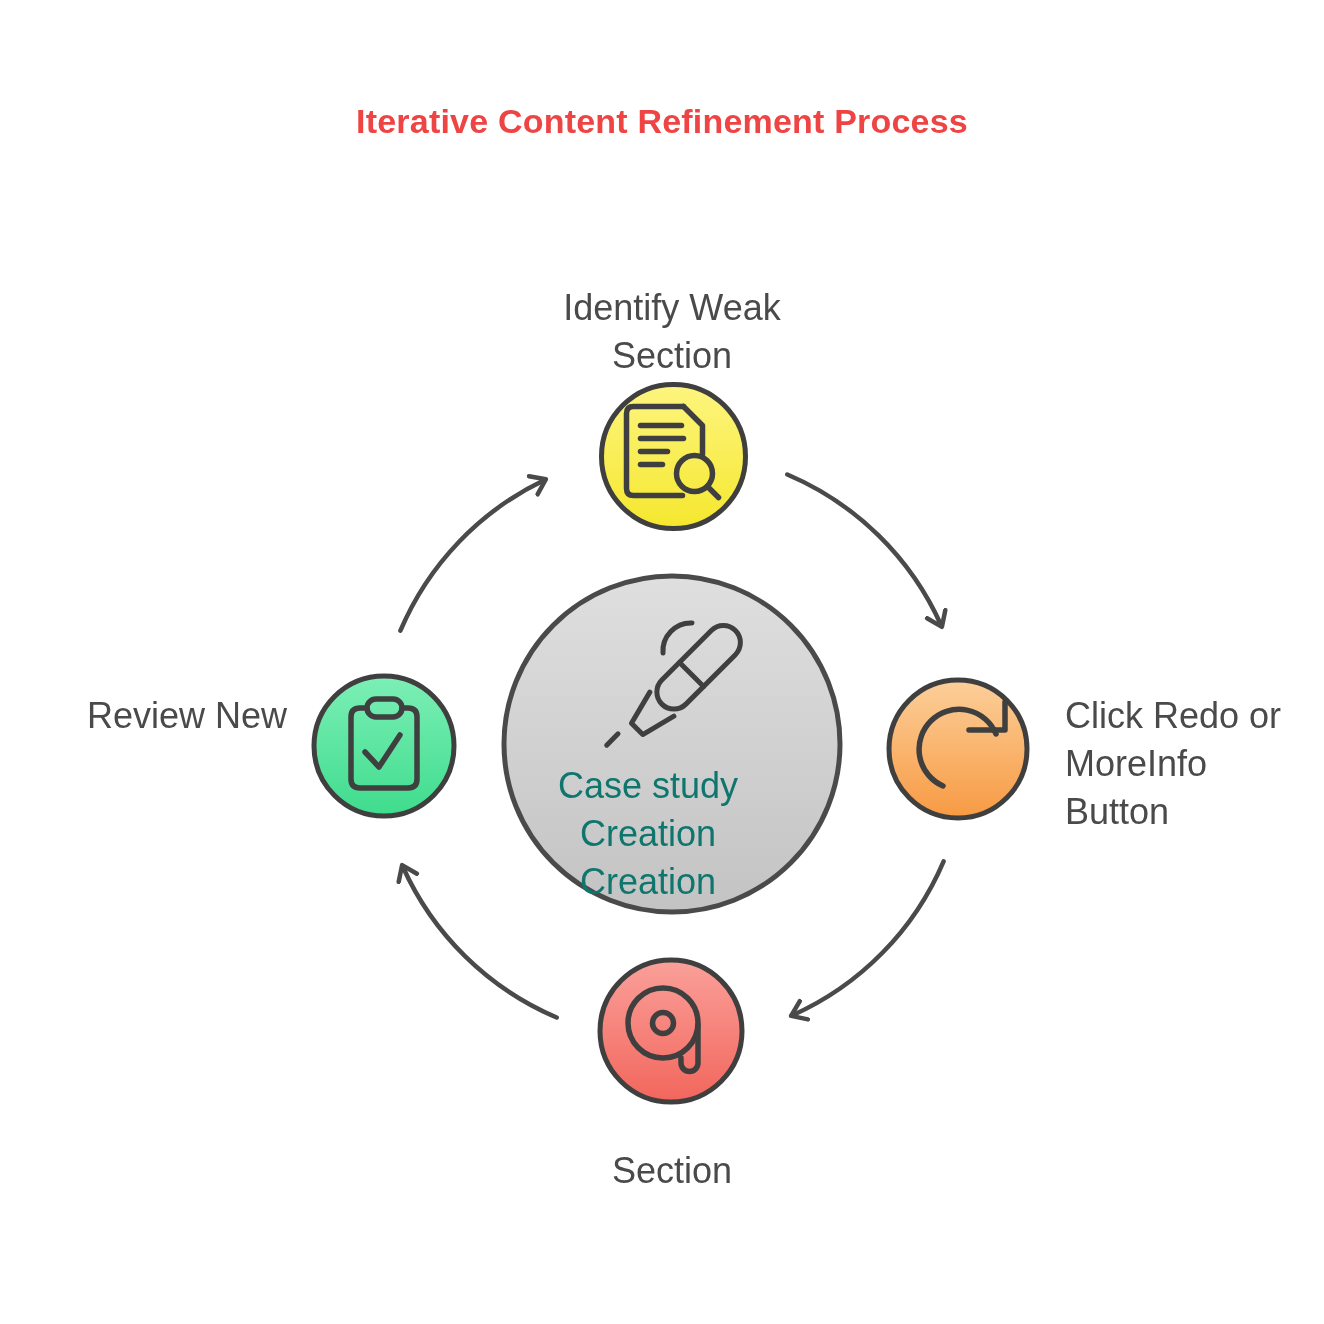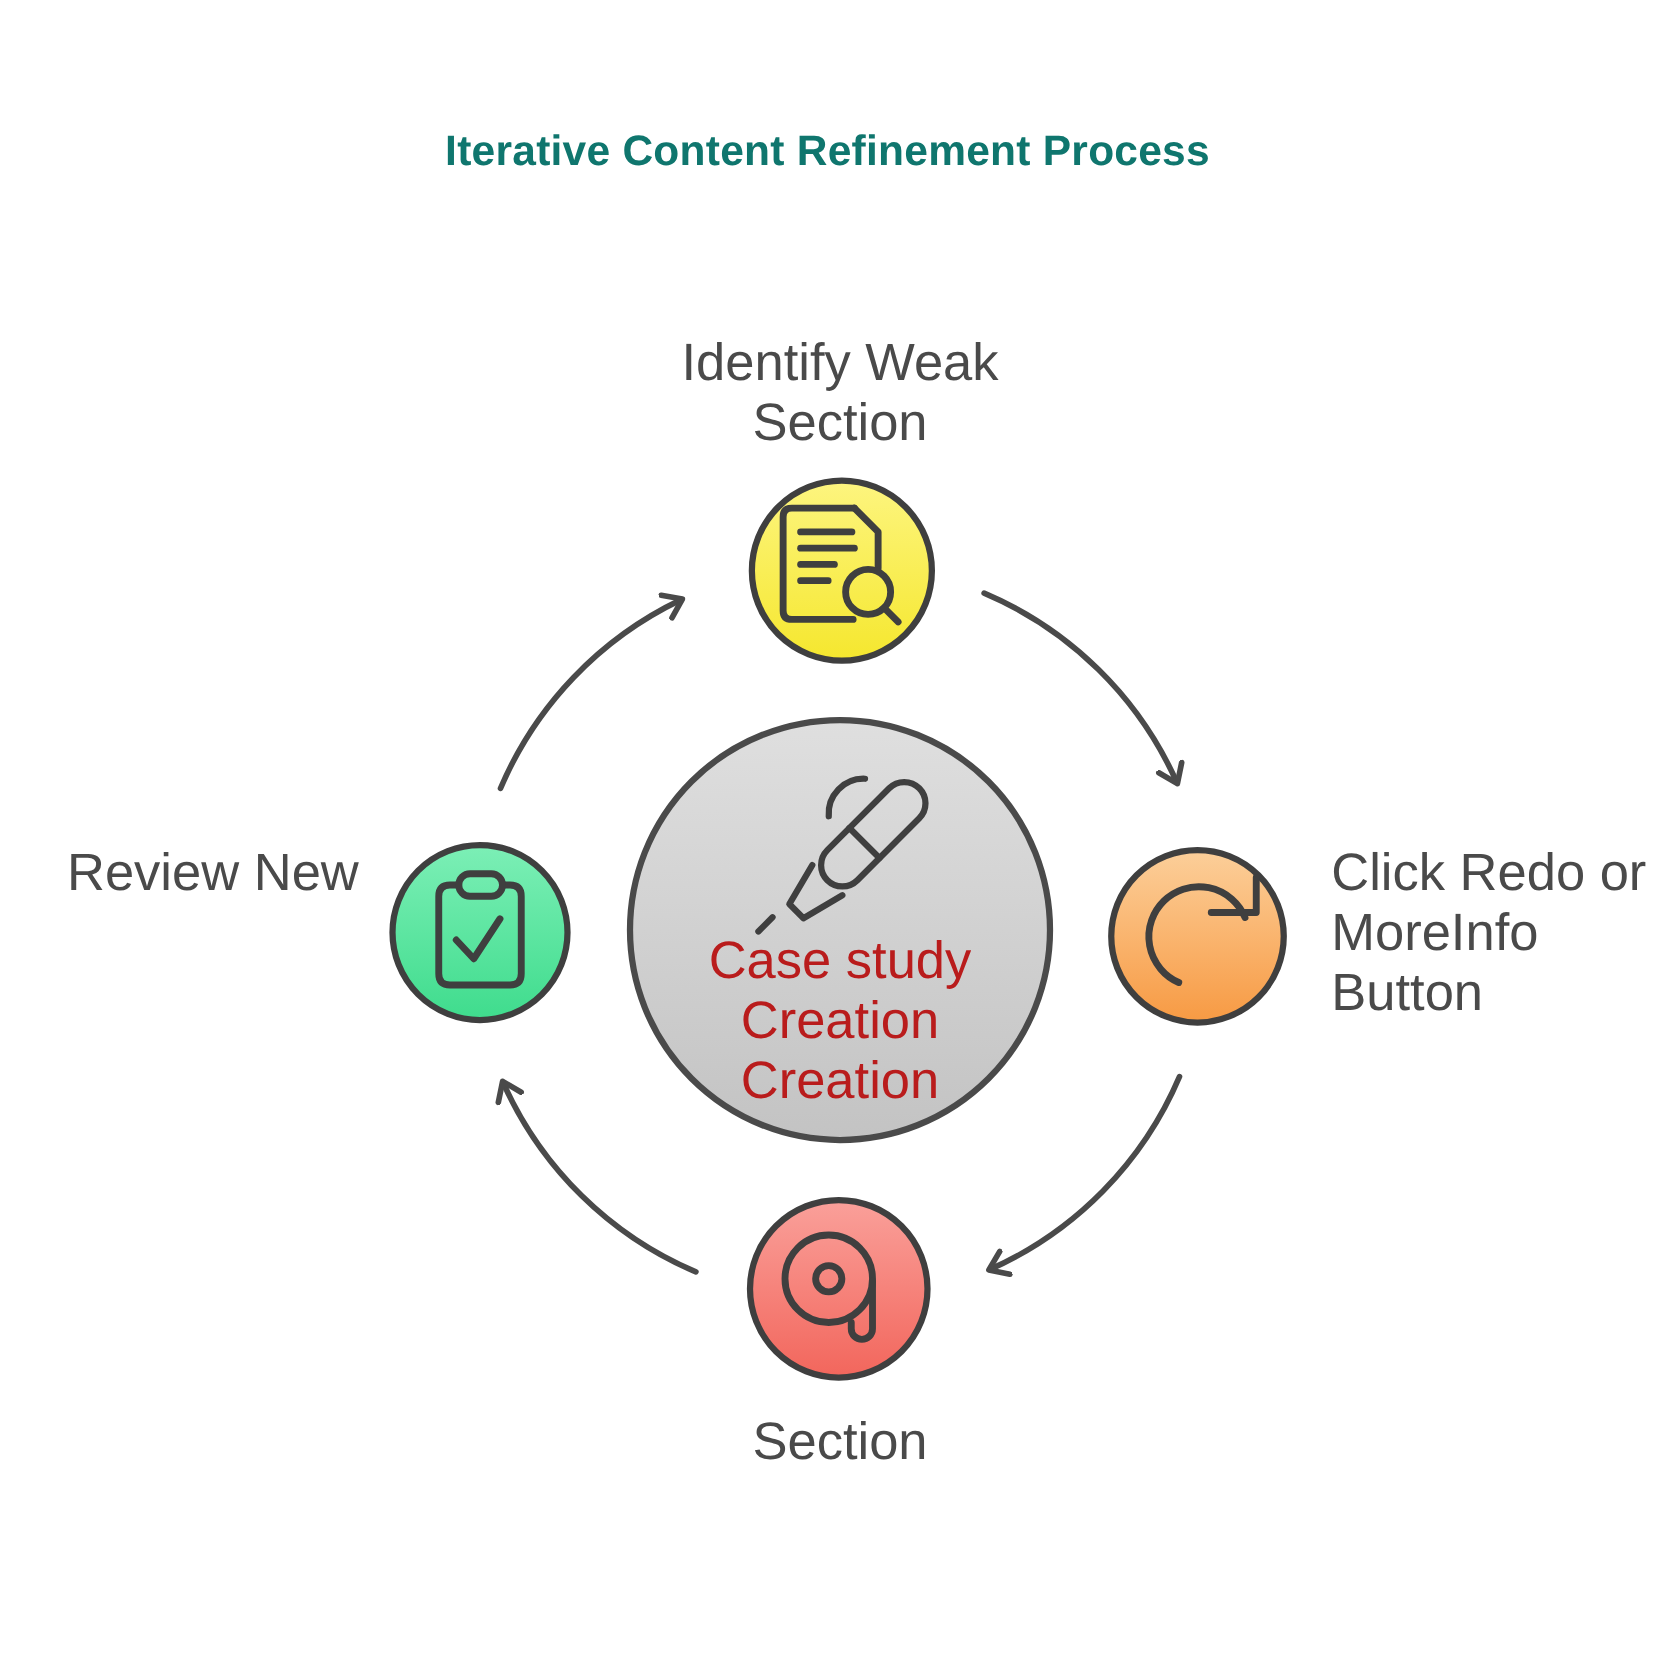--- a/index.html
+++ b/index.html
@@ -2,33 +2,33 @@
 <html><head>
 <meta charset="utf-8">
 <style>
   html,body{margin:0;padding:0;}
   body{
     width:1324px;height:1324px;background:#ffffff;position:relative;overflow:hidden;
     font-family:"Liberation Sans",sans-serif;
   }
   .title{
     position:absolute;top:102px;left:0;right:0;
-    text-align:center;font-size:34px;font-weight:bold;color:#0f766e;
+    text-align:center;font-size:34px;font-weight:bold;color:#ef4444;
     letter-spacing:0.2px;
   }
   svg.diagram{position:absolute;left:0;top:0;z-index:1;}
   .label{
-    position:absolute;z-index:2;font-size:42px;line-height:48px;color:#4a4a4a;
+    position:absolute;z-index:2;font-size:36px;line-height:48px;color:#4a4a4a;margin-top:18px;
   }
   .label span{display:block;}
   .label-top{left:472px;top:266px;width:400px;text-align:center;}
   .label-right{left:1065px;top:674px;width:280px;text-align:left;}
   .label-bottom{left:520px;top:1129px;width:304px;text-align:center;}
   .label-left{left:37px;top:674px;width:250px;text-align:right;}
-  .label-center{left:522px;top:744px;width:300px;text-align:center;color:#b91c1c;}
+  .label-center{left:498px;top:744px;width:300px;text-align:center;color:#0f766e;}
 </style>
 </head>
 <body>
 
 <div class="title">Iterative Content Refinement Process</div>
 
 <svg class="diagram" width="1324" height="1324" viewBox="0 0 1324 1324">
   <defs>
     <linearGradient id="grad-center" x1="0" y1="0" x2="0" y2="1">
       <stop offset="0" stop-color="#dfdfdf"></stop>

